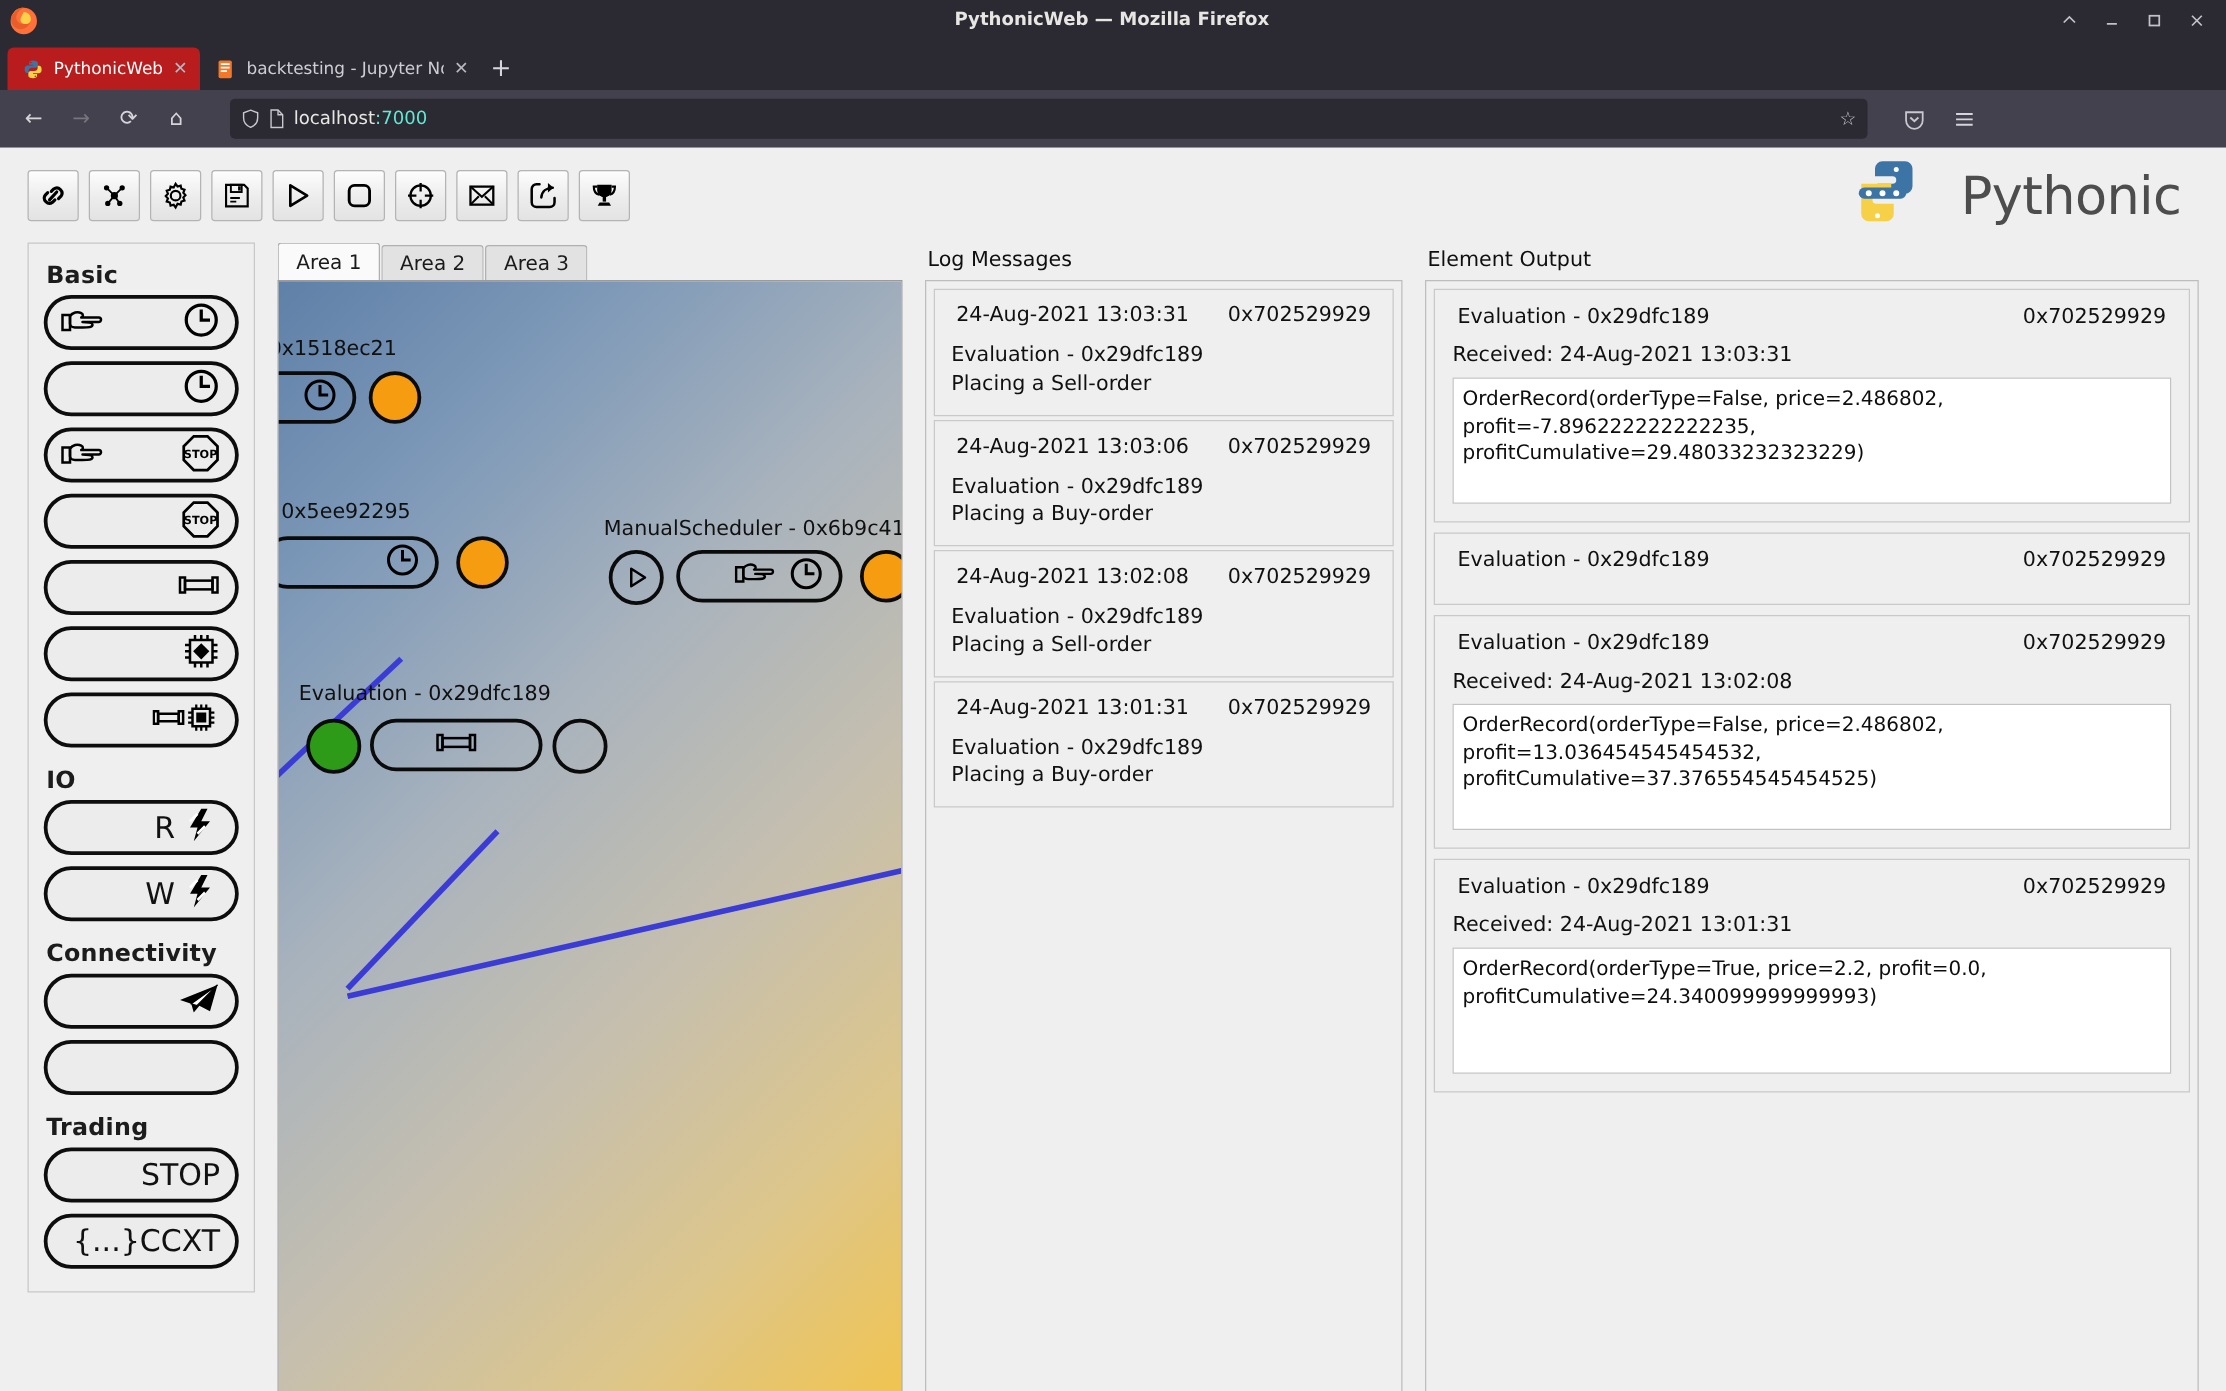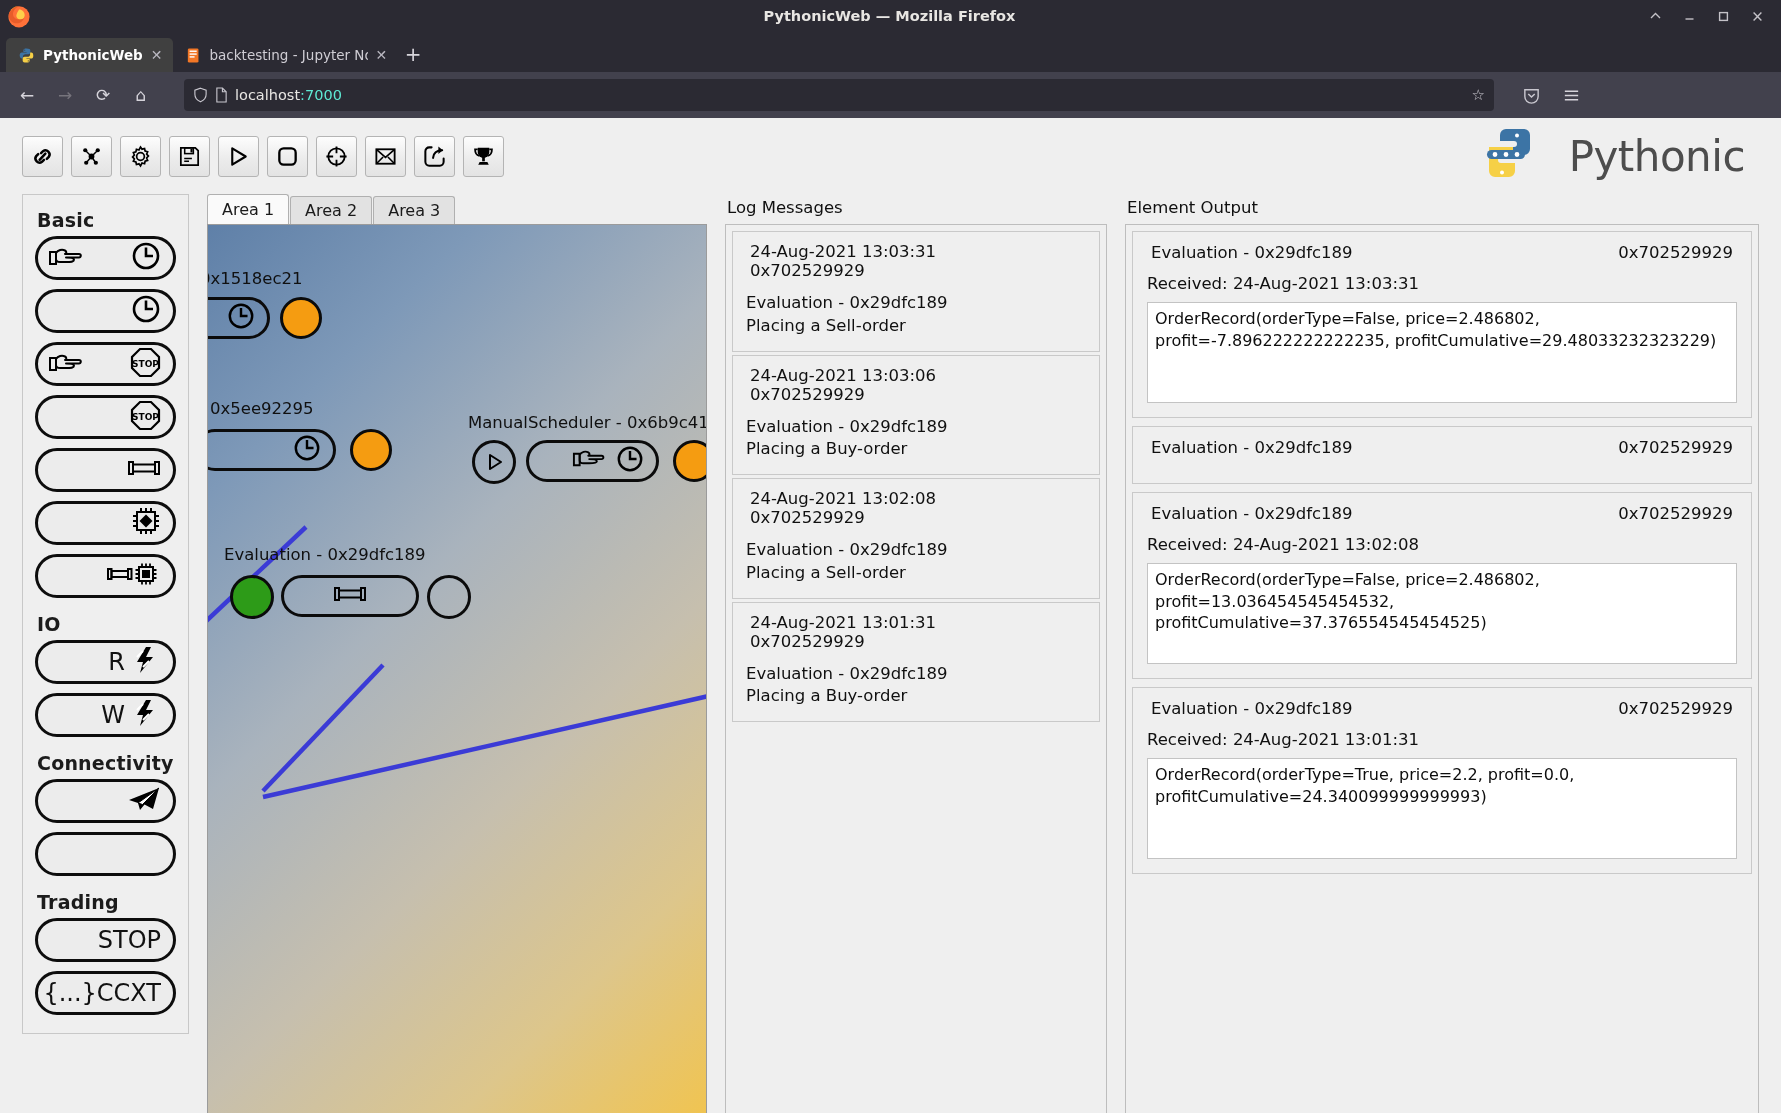--- a/index.html
+++ b/index.html
@@ -31,21 +31,21 @@
 
   .tabstrip {
     height: 40px; background: #2b2a33; display: flex; align-items: flex-end;
     padding: 0 6px;
   }
   .tab {
     height: 34px; display: flex; align-items: center; gap: 8px;
     padding: 0 10px 0 12px; border-radius: 5px 5px 0 0;
     font-size: 13.5px; color: #cfcdd4; min-width: 150px;
   }
-  .tab.active { background: #404040; color: #ffffff; font-weight: bold; }
+  .tab.active { background: #b91c1c; color: #ffffff; }
   .tab .favicon { width: 17px; height: 17px; flex: none; }
   .tab .label { flex: 1; white-space: nowrap; overflow: hidden;
                 text-overflow: clip; max-width: 158px; }
   .tab .closex { font-size: 14px; color: #b9b7c0; flex: none; }
   .newtab { width: 32px; height: 32px; display: flex; align-items: center;
             justify-content: center; color: #d7d5db; font-size: 20px;
             margin-bottom: 2px; }
 
   .navbar {
     height: 46px; background: #42414d; display: flex; align-items: center;
@@ -82,21 +82,21 @@
   .brand { margin-left: auto; display: flex; align-items: center; gap: 24px;
            padding-right: 14px; }
   .brand-word { font-size: 42px; color: #4d4d4d; letter-spacing: -0.5px;
                 font-family: "DejaVu Sans", sans-serif; }
 
   .body-row { flex: 1; display: flex; padding: 0 22px 0 22px; gap: 18px;
               min-height: 0; }
 
   
   .sidebar {
-    width: 167px; border: 1px solid #c8c8c8; background: #efefef;
+    width: 182px; border: 1px solid #c8c8c8; background: #efefef;
     padding: 8px 12px 10px 12px; display: flex; flex-direction: column;
     gap: 1px; align-self: flex-start; max-height: 882px;
   }
   .grp-title { font-size: 19px; color: #1c1c1c; margin: 6px 0 4px 2px;
                font-weight: 600; letter-spacing: .2px; }
   .el-btn {
     height: 44px; border: 3px solid #0d0d0d; border-radius: 22px;
     background: #ececec; display: flex; align-items: center;
     justify-content: flex-end; padding: 0 12px 0 10px; gap: 6px;
     margin-bottom: 8px; position: relative;
@@ -150,21 +150,21 @@
   .col-title { font-size: 16.5px; color: #0f0f0f; margin: 4px 0 7px 2px; }
   .listbox {
     flex: 1; border: 1px solid #bdbdbd; background: #efefef;
     padding: 6px; overflow: hidden; min-height: 0;
   }
   .log-card {
     border: 1px solid #c9c9c9; background: #efefef; padding: 10px 13px 13px 13px;
     margin-bottom: 3px;
   }
   .log-head { display: flex; justify-content: space-between; font-size: 16.5px;
-              color: #101010; margin-bottom: 12px; padding: 0 4px; flex-direction: column; }
+              color: #101010; margin-bottom: 12px; padding: 0 4px; }
   .log-line { font-size: 16.5px; color: #101010; line-height: 1.38; }
 
   .out-card {
     border: 1px solid #c9c9c9; background: #efefef;
     padding: 11px 14px 14px 14px; margin-bottom: 8px;
   }
   .out-head { display: flex; justify-content: space-between; font-size: 16.5px;
               color: #101010; margin-bottom: 12px; padding: 0 4px; }
   .out-recv { font-size: 16.5px; color: #101010; margin-bottom: 9px; }
   .out-text {

